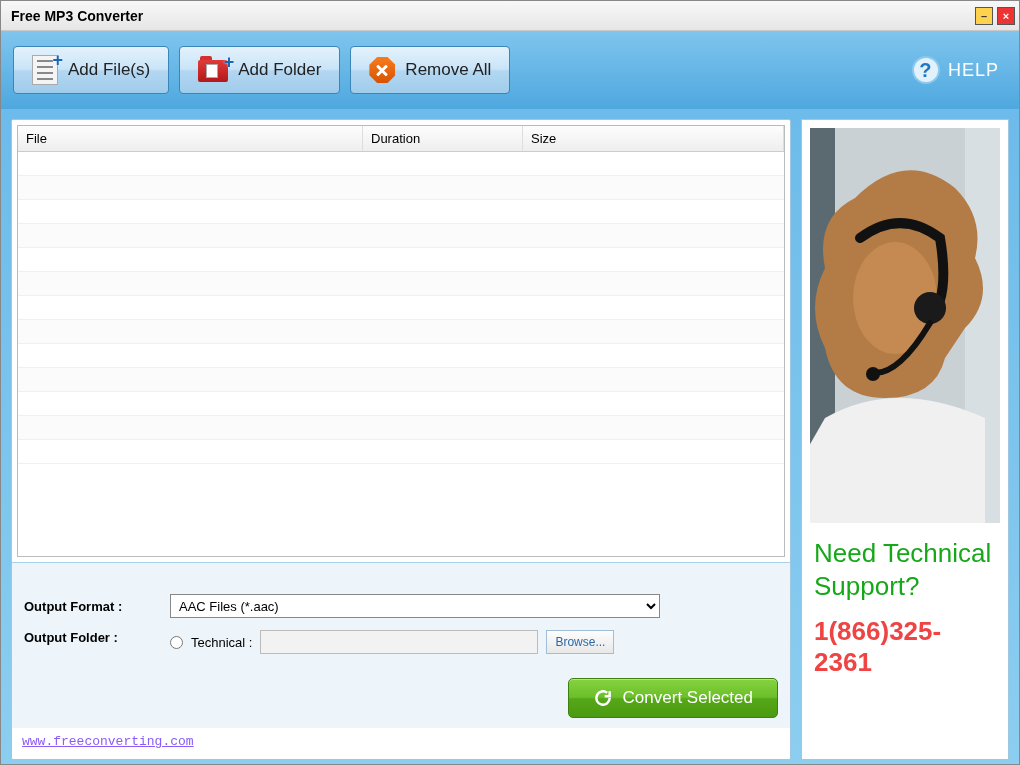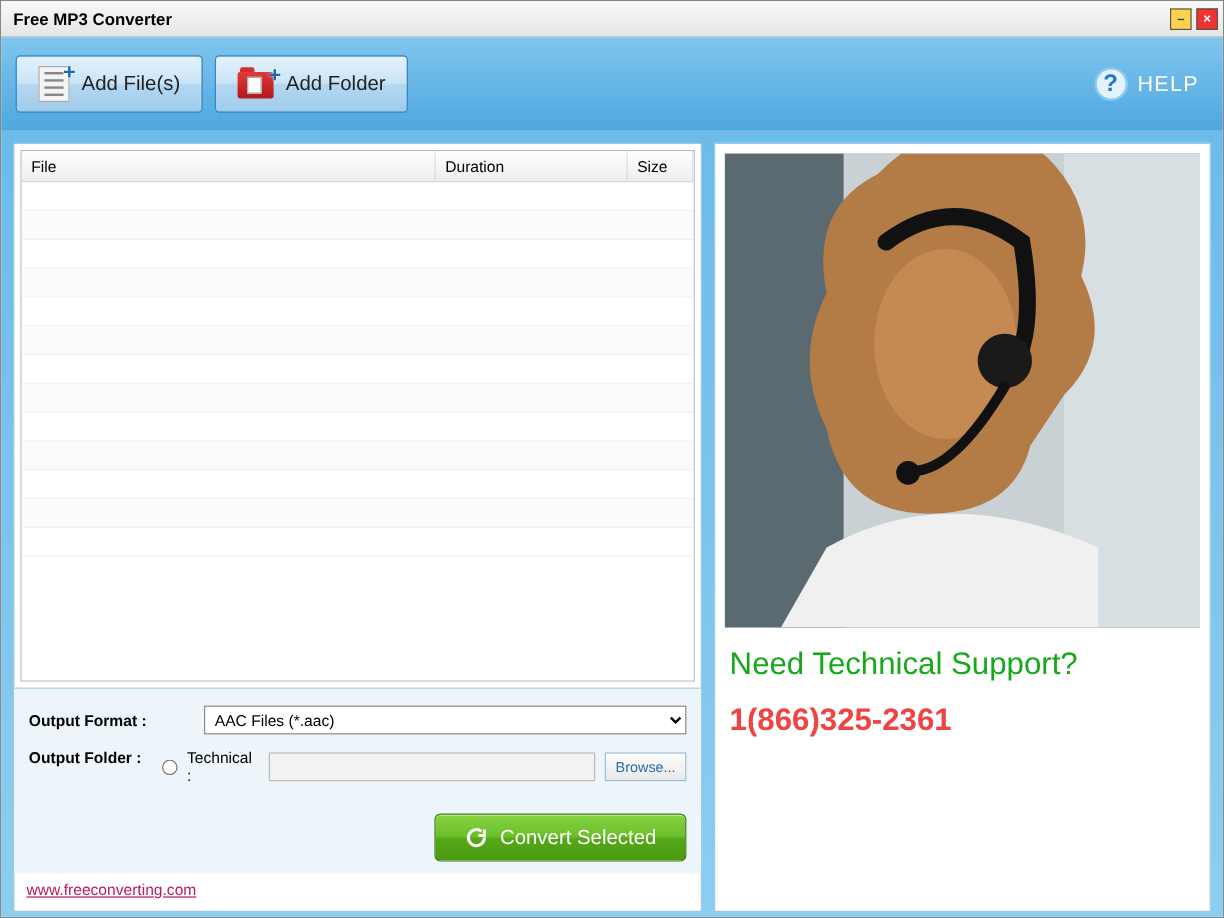--- a/index.html
+++ b/index.html
@@ -60,46 +60,46 @@
 .icon-remove {
   width: 26px; height: 26px; background: linear-gradient(#f77c1e,#d85300); position: relative; display:flex; align-items:center; justify-content:center;
   clip-path: polygon(30% 0%,70% 0%,100% 30%,100% 70%,70% 100%,30% 100%,0% 70%,0% 30%);
 }
 .icon-remove::before,.icon-remove::after{ content:""; position:absolute; width:14px; height:3px; background:#fff; border-radius:1px;}
 .icon-remove::before{ transform:rotate(45deg);} .icon-remove::after{ transform:rotate(-45deg);}
 .spacer { flex:1; }
 .help-link { display:flex; align-items:center; gap:8px; color:#fff; font-size:18px; letter-spacing:1px; font-weight:300; cursor:pointer; padding-right:8px;}
 .help-icon{ width:28px; height:28px; border-radius:50%; background:#e3f1fb; border:2px solid #8bc9ef; color:#1f78c6; font-size:20px; font-weight:bold; display:flex; align-items:center; justify-content:center;}
 .body-area{ flex:1; background: linear-gradient(to bottom,#6cbbea,#8ccef0); padding: 10px 10px 4px 10px; display:flex; gap:10px; overflow:hidden;}
-.main-panel{ width:574px; background:#fff; display:flex; flex-direction:column; border:1px solid #9ec7e2; border-radius:2px;}
+.main-panel{ width:780px; background:#fff; display:flex; flex-direction:column; border:1px solid #9ec7e2; border-radius:2px;}
 .table-area{ flex:1; border:1px solid #bbb; margin:5px; display:flex; flex-direction:column; overflow:hidden;}
 .thead{ display:flex; background:linear-gradient(#fdfdfd,#eee); border-bottom:1px solid #ccc; font-size:13px;}
 .th{ padding:5px 8px; border-right:1px solid #ddd;}
 .th-file{ width:345px;} .th-dur{ width:160px;} .th-size{ flex:1;}
 .tbody{ flex:1; background:#fff; overflow:auto;}
 .row{ height:24px; border-bottom:1px solid #f0f0f0;}
 .row:nth-child(even){ background:#fbfbfb;}
-.settings{ border-top:1px solid #aad0e8; padding:14px 12px 10px 12px; background:#edf5fa;}
+.settings{ border-top:1px solid #aad0e8; padding:31px 12px 10px 12px; background:#edf5fa;}
 .srow{ display:flex; align-items:center; margin-bottom:12px; gap:6px;}
 .slabel{ width:140px; font-weight:bold;}
 .select-format{ flex:1; max-width:490px; height:24px; border:1px solid #888; background:#fff; font-size:13px; padding:2px 4px;}
 .radio-row{ display:flex; align-items:center; gap:8px; margin-bottom:12px; padding-left:146px;}
 .radio-row input[type=radio]{ cursor:pointer;}
 .customize-path{ width:278px; height:24px; border:1px solid #bbb; background:#f2f2f2;}
 .browse-btn{ height:24px; padding:0 8px; background:linear-gradient(#fdfdfd,#e8e8e8); border:1px solid #9fbfd8; color:#2a6aa8; cursor:pointer; font-size:12px;}
 .convert-row{ display:flex; justify-content:flex-end; gap:14px; margin-top:12px;}
 .convert-btn{
   height:40px; padding:0 24px; display:flex; align-items:center; gap:10px;
   background:linear-gradient(to bottom,#86d241 0%,#6bbf2a 48%,#55a818 52%,#4b9a12 100%);
   border:1px solid #3d8010; border-radius:5px; color:#fff; font-size:17px; cursor:pointer;
   box-shadow: inset 0 1px 0 rgba(255,255,255,.4);
 }
 .refresh-icon{ width:20px; height:20px; display:inline-block; position:relative;}
 .refresh-icon svg{ width:20px; height:20px;}
-.footer-link{ color:#be185d; text-decoration:underline; font-size:13px; padding:6px 10px 10px 10px;}
+.footer-link{ color:#8b5cf6; text-decoration:underline; font-size:13px; padding:6px 10px 10px 10px;font-family:Liberation Mono, monospace;}
 .footer-link a{ color:inherit;}
 .side-panel{ flex:1; background:#fff; border:1px solid #9ec7e2; padding:8px; display:flex; flex-direction:column; gap:14px;}
 .ad-img{ width:100%; height:395px; background:#8a9296; position:relative; overflow:hidden;}
 .ad-img svg{ width:100%; height:100%;}
 .ad-title{ color:#17a81a; font-size:26px; font-weight:normal; line-height:1.25; padding:0 4px;}
 .ad-phone{ color:#ef4444; font-size:26px; font-weight:bold; padding:0 4px;}
 </style>
 </head>
 <body>
 
@@ -125,20 +125,26 @@
     </button>
     <button class="tbtn">
       <span class="icon-folder">
         <span class="tab"></span>
           <span class="body"></span>
           <span class="sheet"></span>
         <span class="plus-badge">+</span>
       </span>
       <span>Add Folder</span>
     </button>
+    <button class="tbtn">
+      <span class="icon-remove">
+          <span class="plus-badge" style="top:-8px;right:-8px">+</span>
+        </span>
+      <span>Remove All</span>
+    </button>
     <div class="spacer"></div>
     <div class="help-link">
       <span class="help-icon">?</span>
       <span>HELP</span>
     </div>
   </div>
 
   <div class="body-area">
 
     <div class="main-panel">

